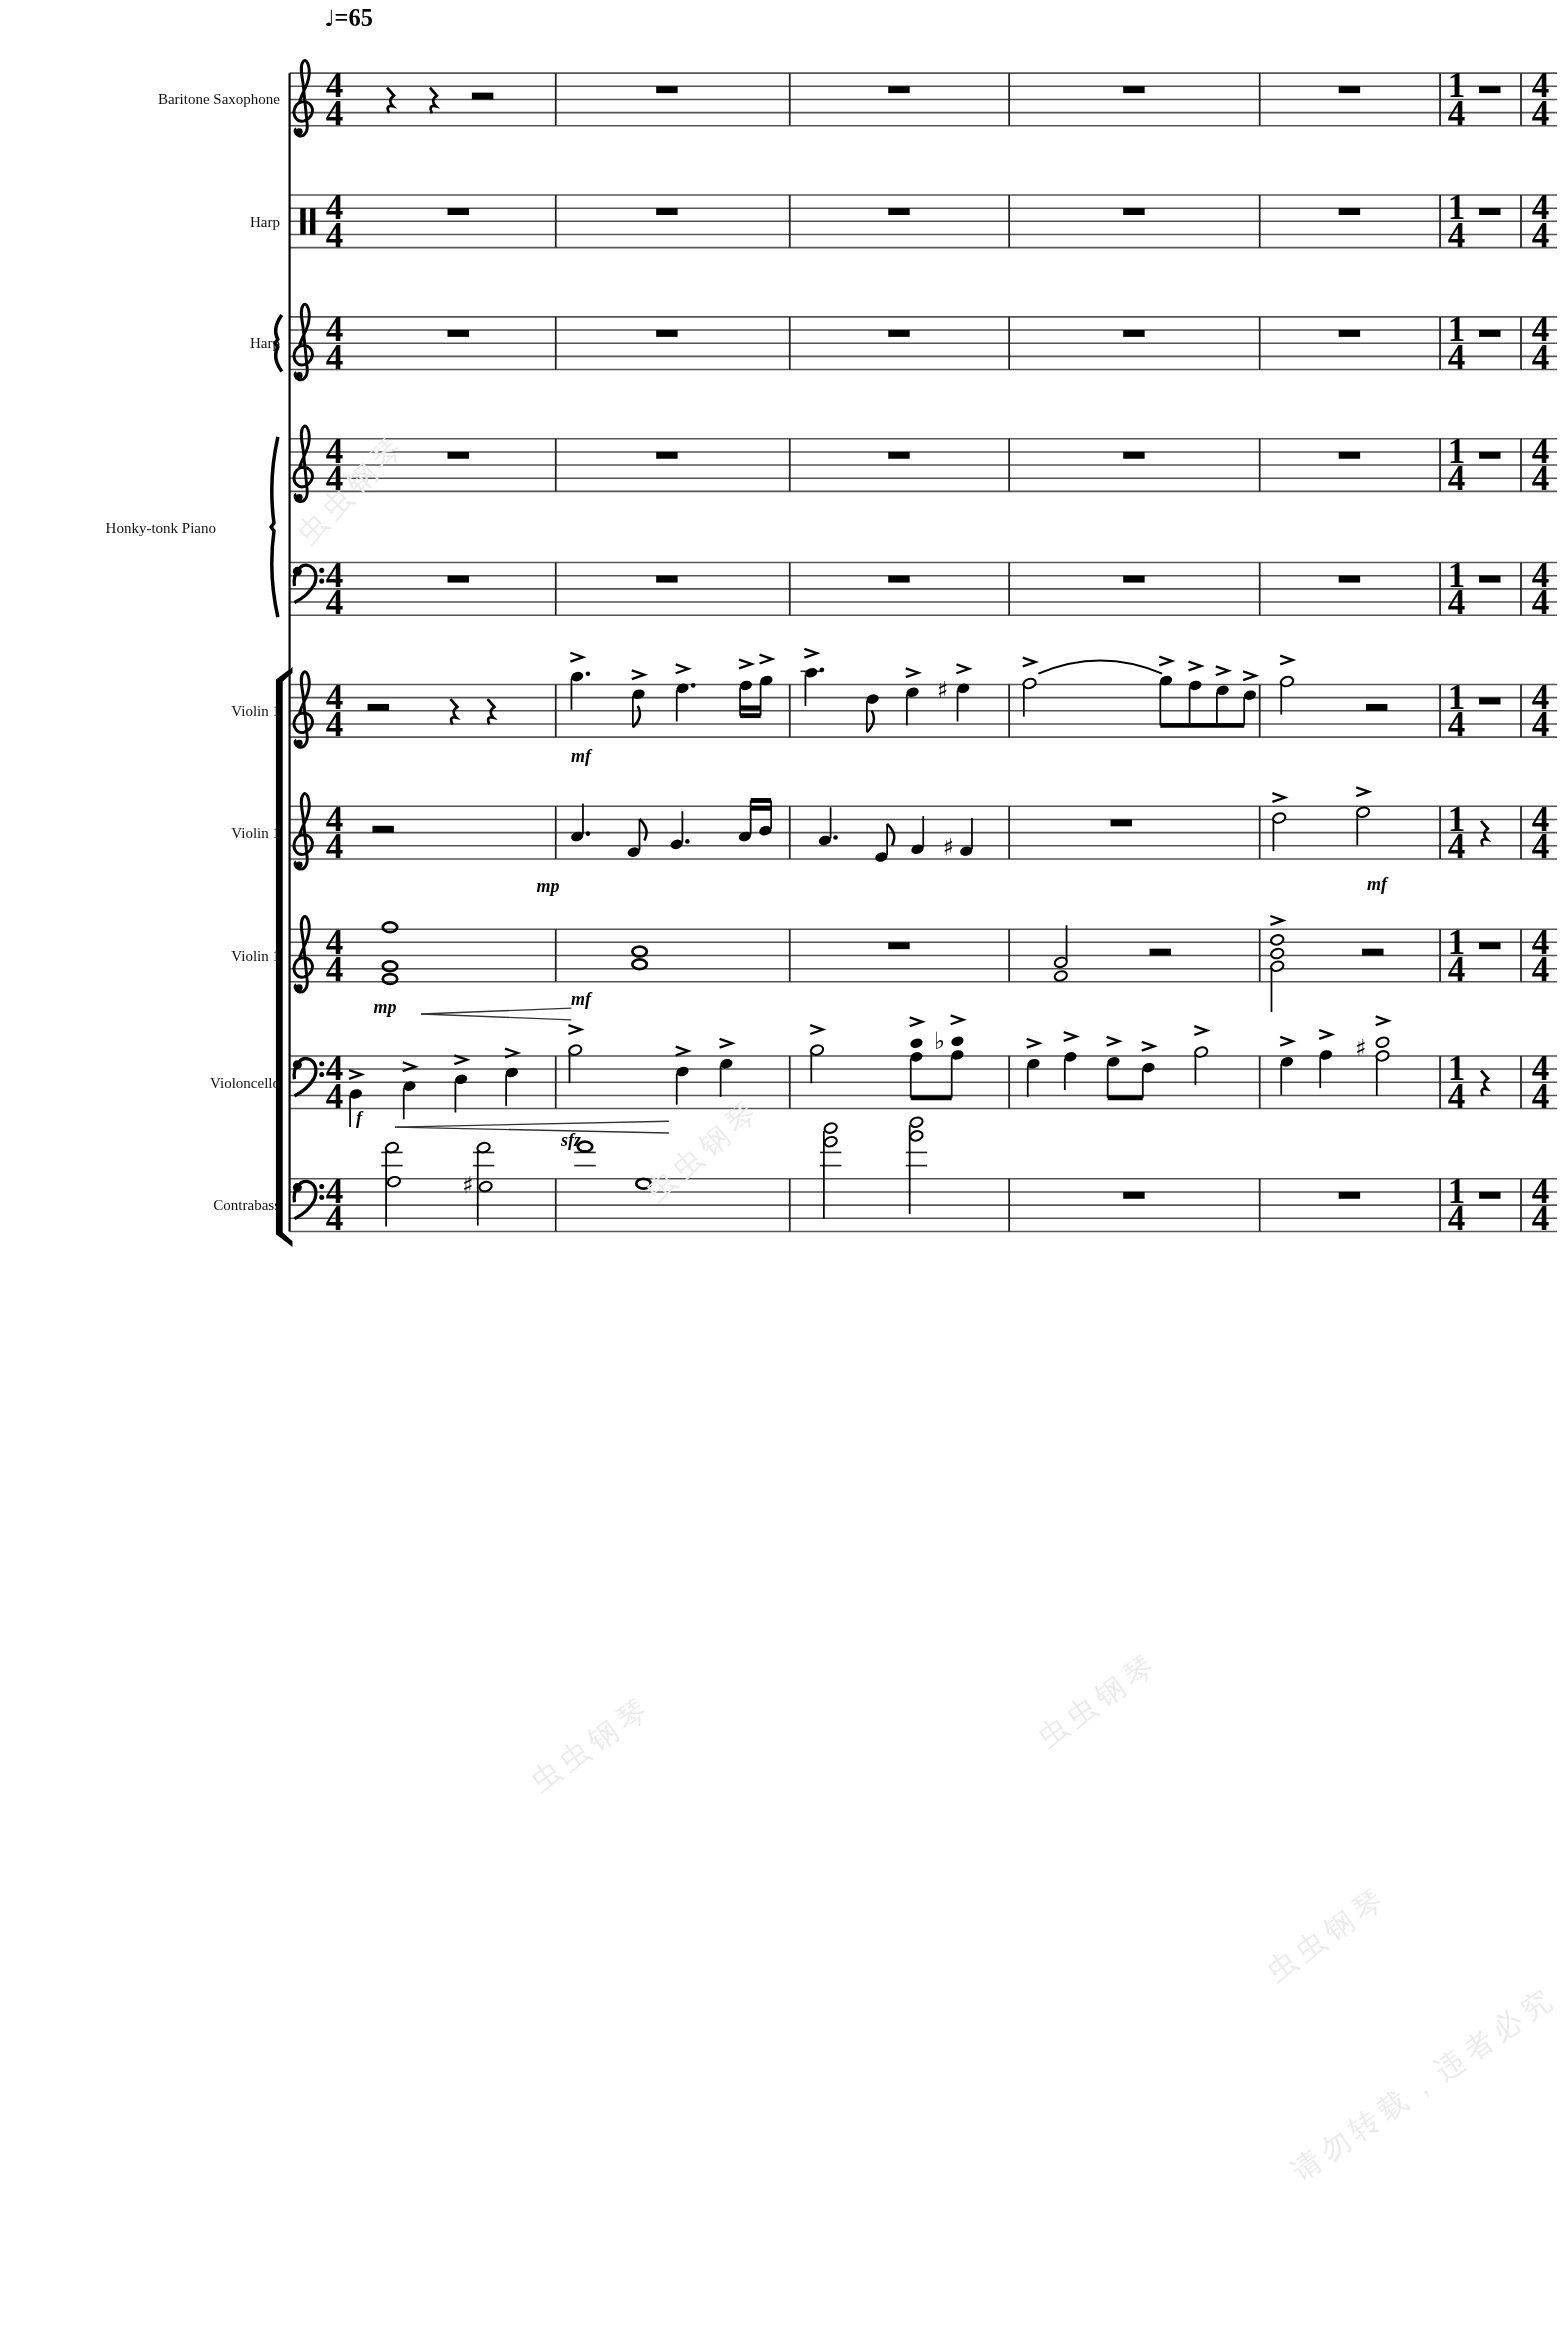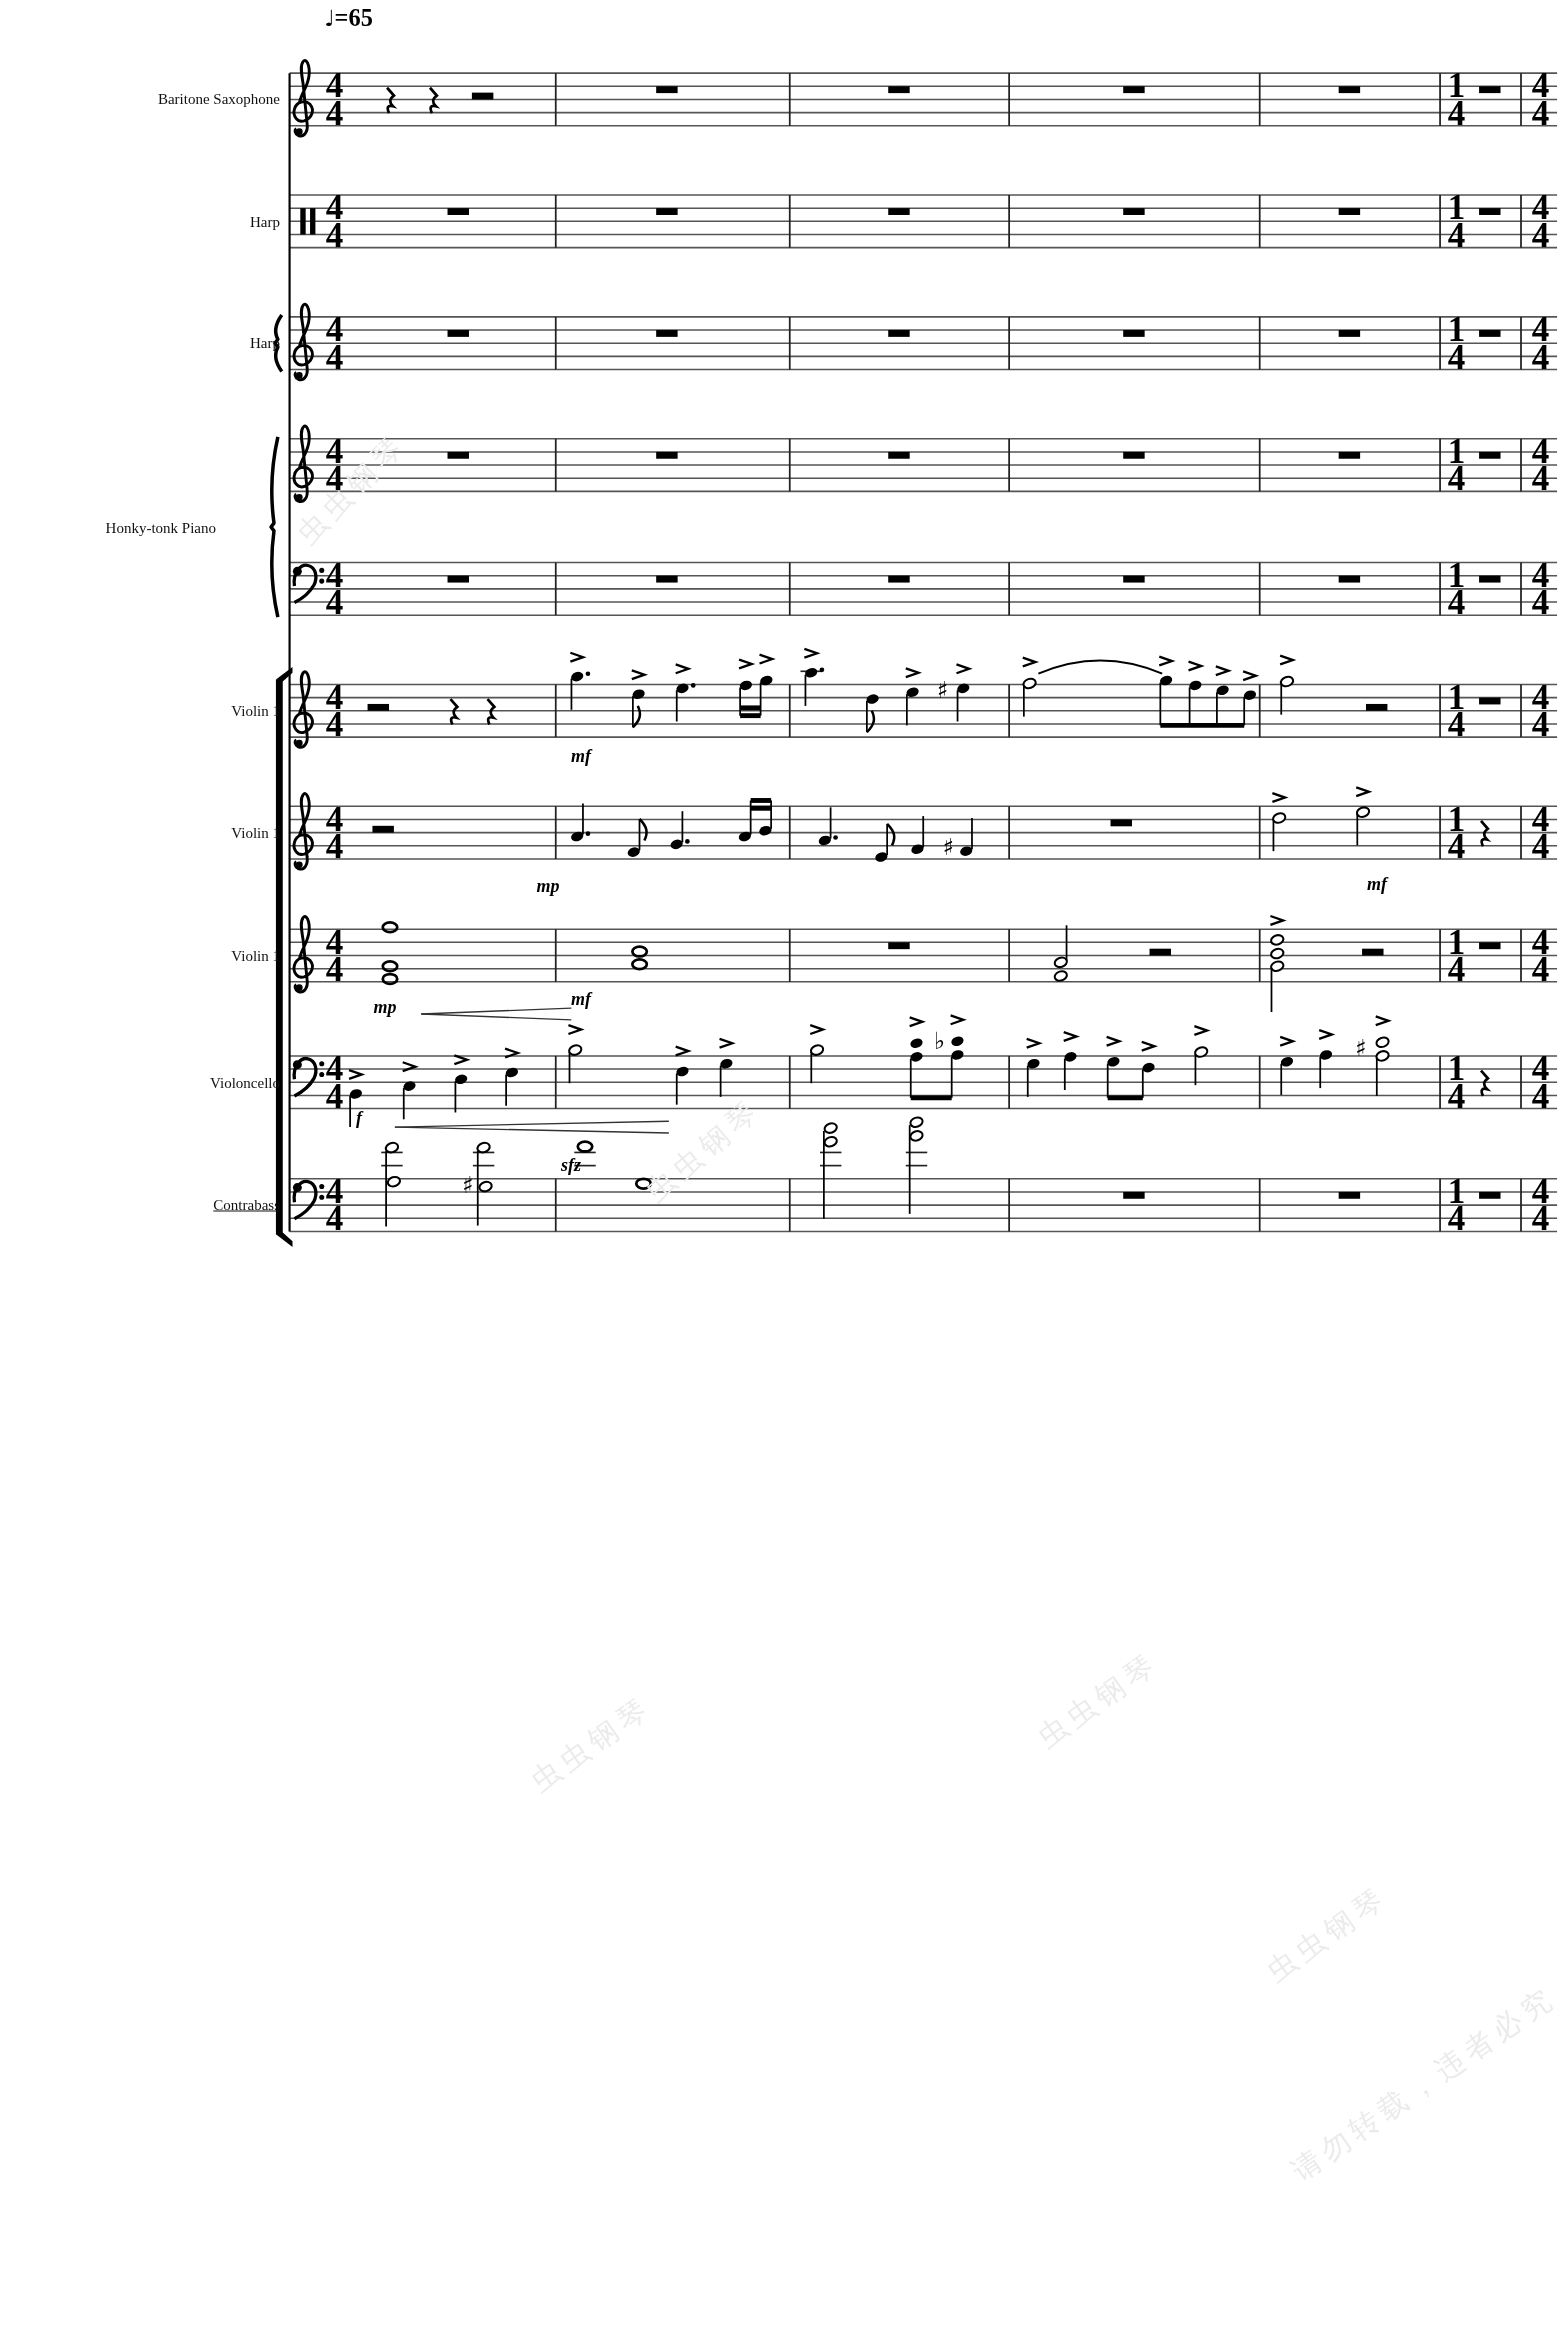--- a/index.html
+++ b/index.html
@@ -490,30 +490,30 @@
 
   <div id="labels">
       <div class="ilabel" style="right: 1280px; top: 99px;">Baritone Saxophone</div>
       <div class="ilabel" style="right: 1280px; top: 222px;">Harp</div>
       <div class="ilabel" style="right: 1280px; top: 343px;">Harp</div>
       <div class="ilabel" style="right: 1344px; top: 528px;">Honky-tonk Piano</div>
       <div class="ilabel" style="right: 1280px; top: 711px;">Violin 1</div>
       <div class="ilabel" style="right: 1280px; top: 833px;">Violin 1</div>
       <div class="ilabel" style="right: 1280px; top: 956px;">Violin 1</div>
       <div class="ilabel" style="right: 1280px; top: 1083px; margin-left: 48px;">Violoncello</div>
-      <div class="ilabel" style="right: 1280px; top: 1205px; text-decoration: underline;">Contrabass</div>
+      <div class="ilabel" style="right: 1280px; top: 1205px;">Contrabass</div>
     </div>
   <div id="dynamics">
       <div class="dyn" style="left: 581px; top: 746px;">mf</div>
       <div class="dyn" style="left: 548px; top: 876px;">mp</div>
       <div class="dyn" style="left: 385px; top: 997px;">mp</div>
       <div class="dyn" style="left: 581px; top: 989px;">mf</div>
       <div class="dyn" style="left: 1377px; top: 874px;">mf</div>
       <div class="dyn" style="left: 359px; top: 1108px;">f</div>
-      <div class="dyn" style="left: 571px; top: 1155px;">sfz</div>
+      <div class="dyn" style="left: 571px; top: 1130px;">sfz</div>
     </div>
   <div id="watermarks">
       <div class="wm" style="left: 317px; top: 513px; transform: rotate(-45deg);">虫虫钢琴</div>
       <div class="wm" style="left: 663px; top: 1171px; transform: rotate(-40deg);">虫虫钢琴</div>
       <div class="wm" style="left: 546px; top: 1761px; transform: rotate(-35deg);">虫虫钢琴</div>
       <div class="wm" style="left: 1053px; top: 1717px; transform: rotate(-35deg);">虫虫钢琴</div>
       <div class="wm" style="left: 1282px; top: 1951px; transform: rotate(-35deg);">虫虫钢琴</div>
       <div class="wm" style="left: 1307px; top: 2151px; transform: rotate(-35deg);">请勿转载，违者必究</div>
     </div>
 </div>

